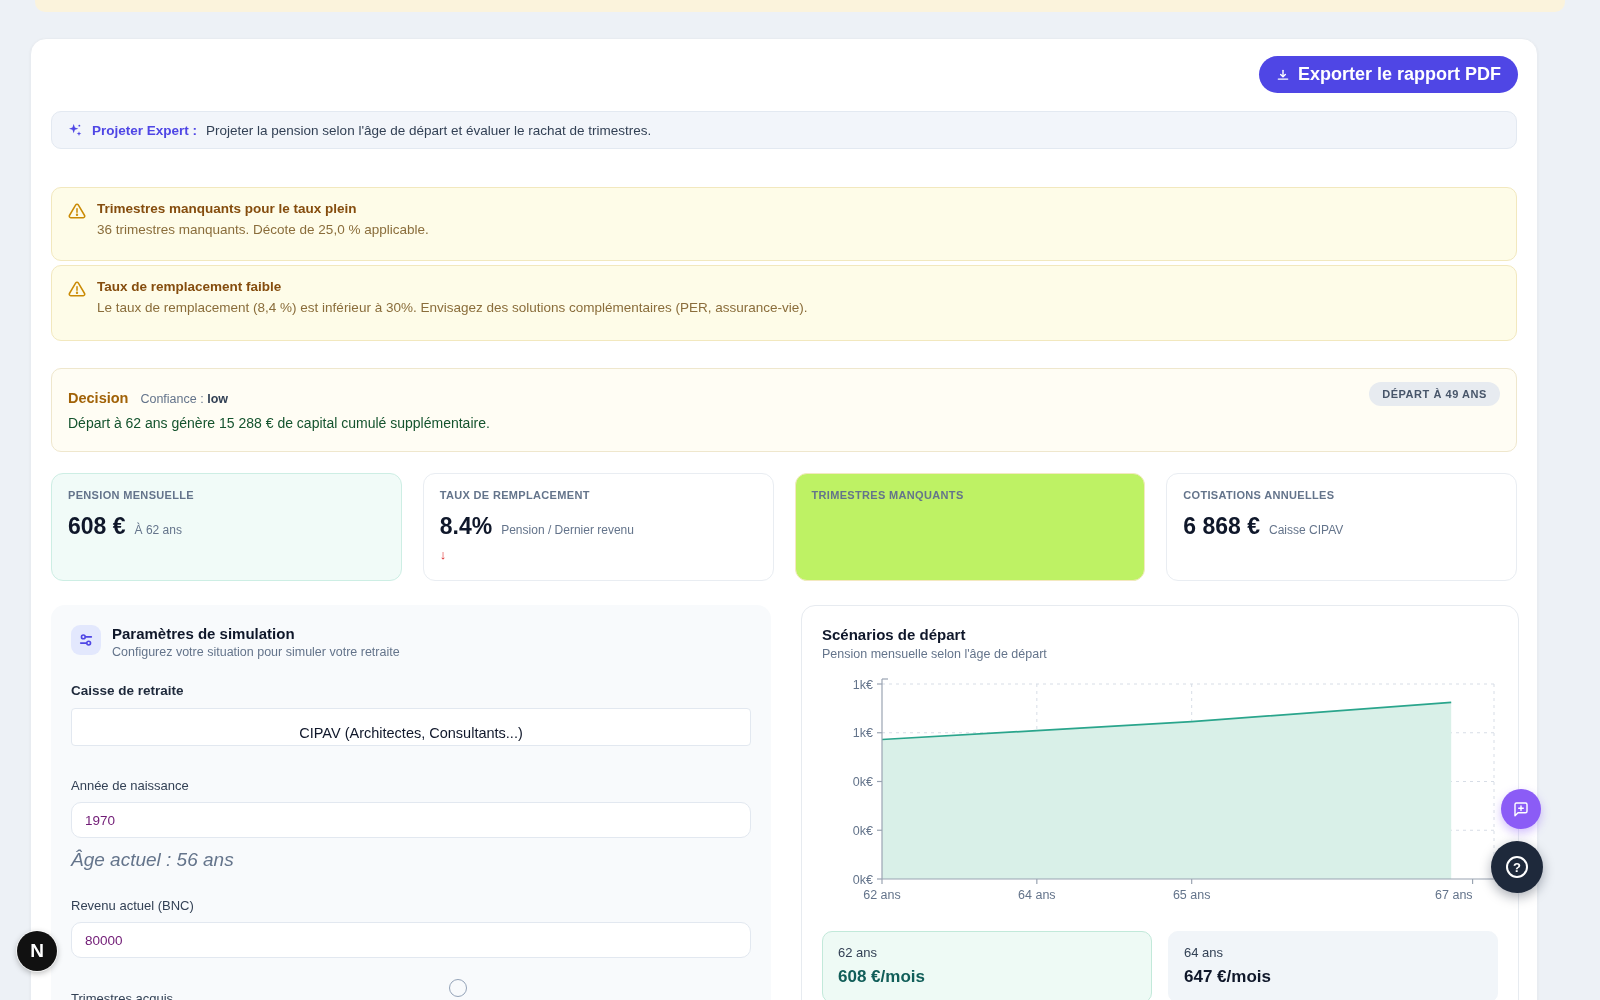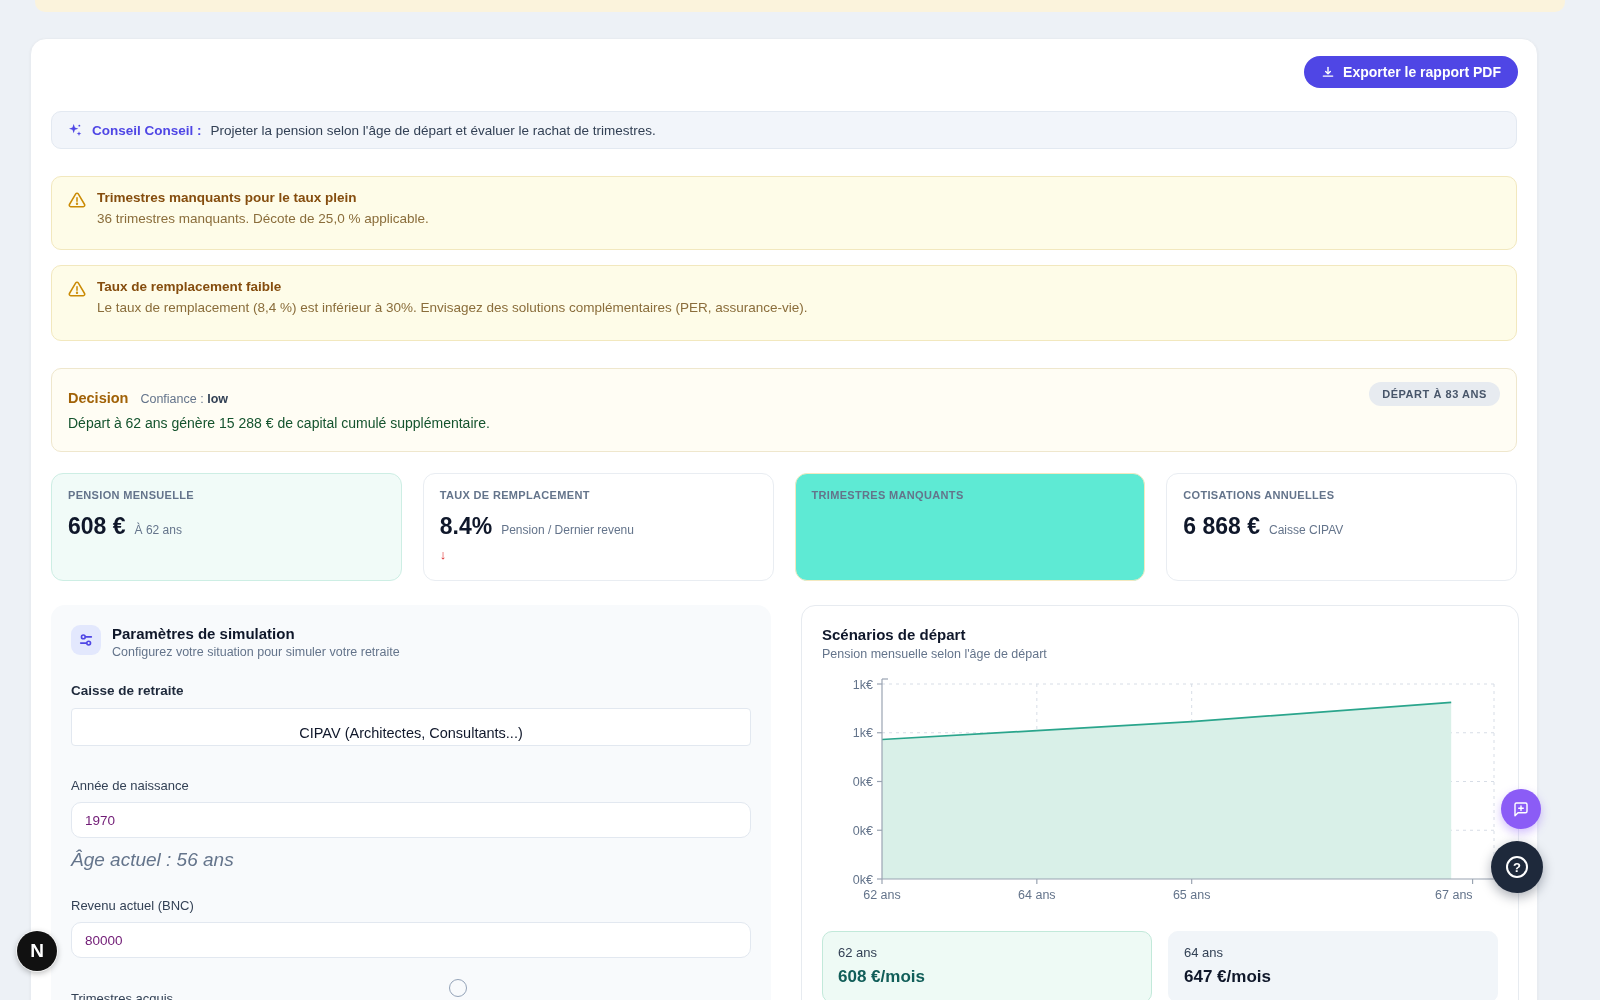--- a/index.html
+++ b/index.html
@@ -10,34 +10,34 @@
   .top-strip { position:absolute; top:0; left:35px; right:35px; height:12px;
     background:#fbf3dc; border-radius:0 0 10px 10px; }
 
   .main-card { position:absolute; left:30px; top:38px; width:1508px; height:1120px;
     background:#ffffff; border:1px solid #e8ecf1; border-radius:16px;
     box-shadow:0 1px 3px rgba(15,23,42,.05); }
 
   
   .export-btn { position:absolute; top:17px; right:19px; display:flex; align-items:center; gap:8px;
     background:#4f46e5; color:#fff; border:none; border-radius:9999px; padding:8px 17px;
-    font-size:14px; font-weight:700; font-family:inherit; cursor:pointer; }
+    font-size:18px; font-weight:700; font-family:inherit; cursor:pointer; }
   .export-btn svg { display:block; }
 
   
   .advice { position:absolute; left:20px; right:20px; top:72px; height:38px;
     background:#f2f5fa; border:1px solid #e3e9f1; border-radius:10px;
     display:flex; align-items:center; gap:9px; padding:0 15px; font-size:13.5px; }
   .advice .prefix { color:#4f46e5; font-weight:700; }
   .advice .text { color:#334155; }
 
   
   .alert { position:absolute; left:20px; right:20px; background:#fefce8; border:1px solid #f2e8be;
     border-radius:10px; padding:13px 16px; display:flex; gap:11px; }
-  .alert-1 { top:137px; height:74px; }
+  .alert-1 { top:148px; height:74px; }
   .alert-2 { top:226px; height:76px; }
   .alert .a-title { font-size:13.5px; font-weight:700; color:#854d0e; margin-bottom:6px; }
   .alert .a-body { font-size:13.5px; color:#8a6d3b; }
   .alert svg { flex:0 0 auto; margin-top:1px; }
 
   
   .decision { position:absolute; left:20px; right:20px; top:329px; height:84px;
     background:#fffdf4; border:1px solid #efe7cd; border-radius:10px; padding:13px 16px; }
   .decision .row1 { display:flex; align-items:flex-end; gap:12px; }
   .decision .d-title { font-size:14.5px; font-weight:700; color:#a16207; }
@@ -45,21 +45,21 @@
   .decision .d-conf b { color:#334155; }
   .decision .d-badge { margin-left:auto; background:#e7ebf0; color:#475569; font-size:11px;
     font-weight:700; letter-spacing:.05em; padding:6px 13px; border-radius:9999px; }
   .decision .d-body { margin-top:9px; font-size:14px; color:#14532d; }
 
   
   .kpis { position:absolute; left:20px; right:20px; top:434px; display:grid;
     grid-template-columns:repeat(4,1fr); gap:21px; }
   .kpi { height:108px; border-radius:12px; padding:15px 16px; background:#fff; border:1px solid #e9edf2; }
   .kpi.mint { background:#f1fbf8; border-color:#cdeee4; }
-  .kpi.yellow { background:#5eead4; border-color:#f3e9c0; }
+  .kpi.yellow { background:#bef264; border-color:#f3e9c0; }
   .kpi .k-label { font-size:11px; font-weight:600; letter-spacing:.03em; color:#64748b; margin-bottom:12px; }
   .kpi .k-row { display:flex; align-items:baseline; gap:9px; }
   .kpi .k-value { font-size:23px; font-weight:800; color:#0f172a; }
   .kpi .k-sub { font-size:12px; color:#64748b; }
   .kpi .k-trend { margin-top:7px; font-size:13px; font-weight:700; color:#dc2626; }
 
   
   .params { position:absolute; left:20px; top:566px; width:720px; height:560px;
     background:#f8fafc; border-radius:14px; padding:20px; }
   .p-head { display:flex; gap:11px; margin-bottom:24px; }
@@ -132,21 +132,21 @@
         </svg>
       <span>Exporter le rapport PDF</span>
     </button>
 
     <div class="advice">
       <svg width="16" height="16" viewBox="0 0 24 24" fill="#4f46e5">
           <path d="M10 3l1.8 5.2L17 10l-5.2 1.8L10 17l-1.8-5.2L3 10l5.2-1.8z"></path>
           <path d="M18 14l.9 2.6L21.5 17.5l-2.6.9L18 21l-.9-2.6-2.6-.9 2.6-.9z"></path>
           <circle cx="18.5" cy="5.5" r="1.4"></circle>
         </svg>
-      <span class="prefix">Conseil Conseil :</span>
+      <span class="prefix">Projeter Expert :</span>
       <span class="text">Projeter la pension selon l'âge de départ et évaluer le rachat de trimestres.</span>
     </div>
 
     <div class="alert alert-1">
       <svg width="18" height="18" viewBox="0 0 24 24" fill="none" stroke="#ca8a04" stroke-width="2" stroke-linecap="round" stroke-linejoin="round">
           <path d="M10.3 3.8L1.9 18a2 2 0 0 0 1.7 3h16.8a2 2 0 0 0 1.7-3L13.7 3.8a2 2 0 0 0-3.4 0z"></path>
           <line x1="12" y1="9" x2="12" y2="13.5"></line>
           <circle cx="12" cy="17" r="0.6" fill="#ca8a04"></circle>
         </svg>
       <div>
@@ -164,21 +164,21 @@
       <div>
         <div class="a-title">Taux de remplacement faible</div>
         <div class="a-body">Le taux de remplacement (8,4 %) est inférieur à 30%. Envisagez des solutions complémentaires (PER, assurance-vie).</div>
       </div>
     </div>
 
     <div class="decision">
       <div class="row1">
         <span class="d-title">Decision</span>
         <span class="d-conf"><span>Confiance :</span> <b>low</b></span>
-        <span class="d-badge">DÉPART À 83 ANS</span>
+        <span class="d-badge">DÉPART À 49 ANS</span>
       </div>
       <div class="d-body">Départ à 62 ans génère 15 288 € de capital cumulé supplémentaire.</div>
     </div>
 
     <div class="kpis">
       <div class="kpi mint">
         <div class="k-label">PENSION MENSUELLE</div>
         <div class="k-row">
           <span class="k-value">608 €</span>
           <span class="k-sub">À 62 ans</span>

